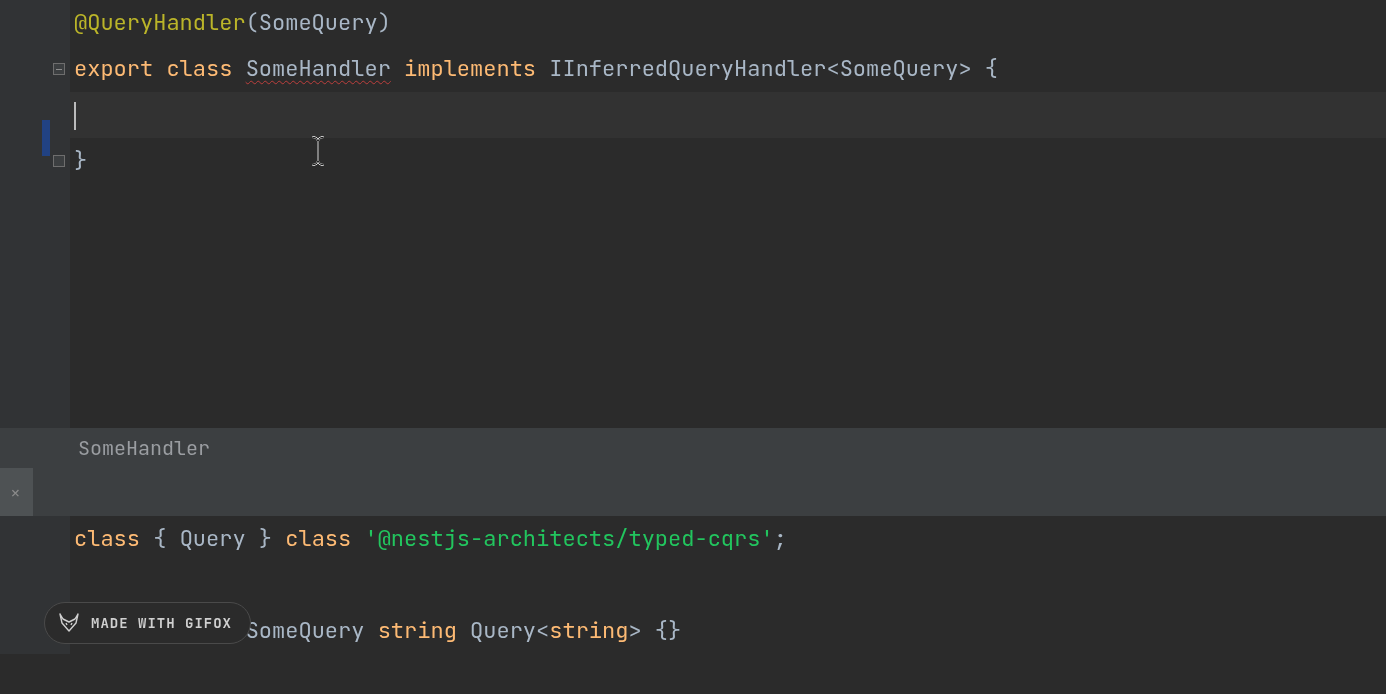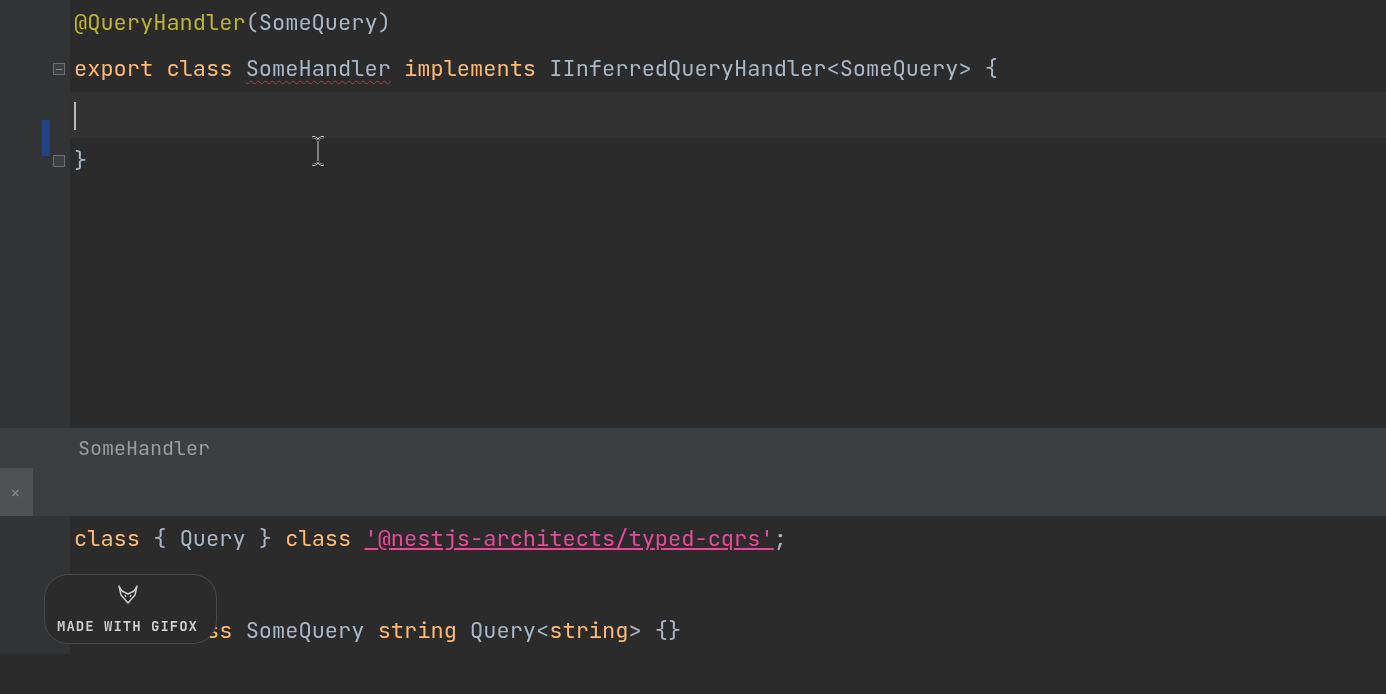--- a/index.html
+++ b/index.html
@@ -85,21 +85,21 @@
       top: 10px;
       width: 2px;
       height: 28px;
       background: #bbbbbb;
     }
     .tk-decorator { color: #bbb529; }
     .tk-keyword { color: #fdba74; }
     .tk-class { color: #a9b7c6; }
     .tk-paren { color: #a9b7c6; }
     .tk-brace { color: #a9b7c6; }
-    .tk-string { color: #ec4899; text-decoration: underline; }
+    .tk-string { color: #22c55e; }
     .underline-warn {
       text-decoration: underline wavy #bc3f3c;
       text-decoration-thickness: 1px;
       text-underline-offset: 4px;
     }
     .selection-marker {
       position: absolute;
       left: 42px;
       top: 120px;
       width: 8px;
@@ -161,21 +161,20 @@
       border-radius: 24px;
       padding: 8px 18px 8px 12px;
       display: flex;
       align-items: center;
       gap: 10px;
       color: #d0d0d0;
       font-size: 14px;
       font-weight: 600;
       letter-spacing: 1px;
       z-index: 10;
-      flex-direction: column;
     }
     .gifox-icon {
       width: 24px;
       height: 24px;
     }
   </style>
 </head>
 <body>
 
 <div class="editor-top">

